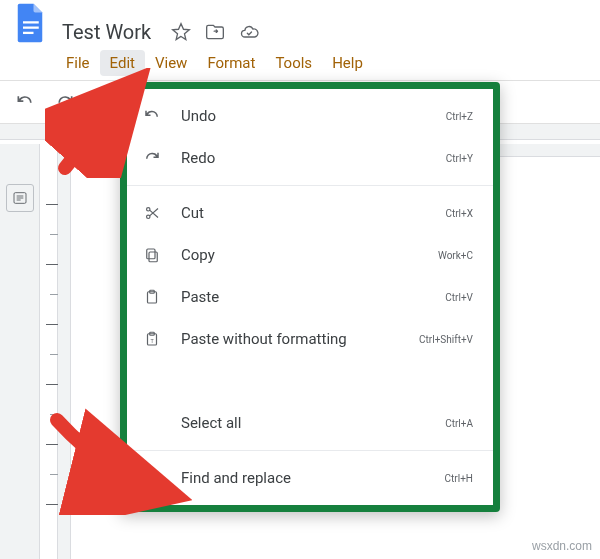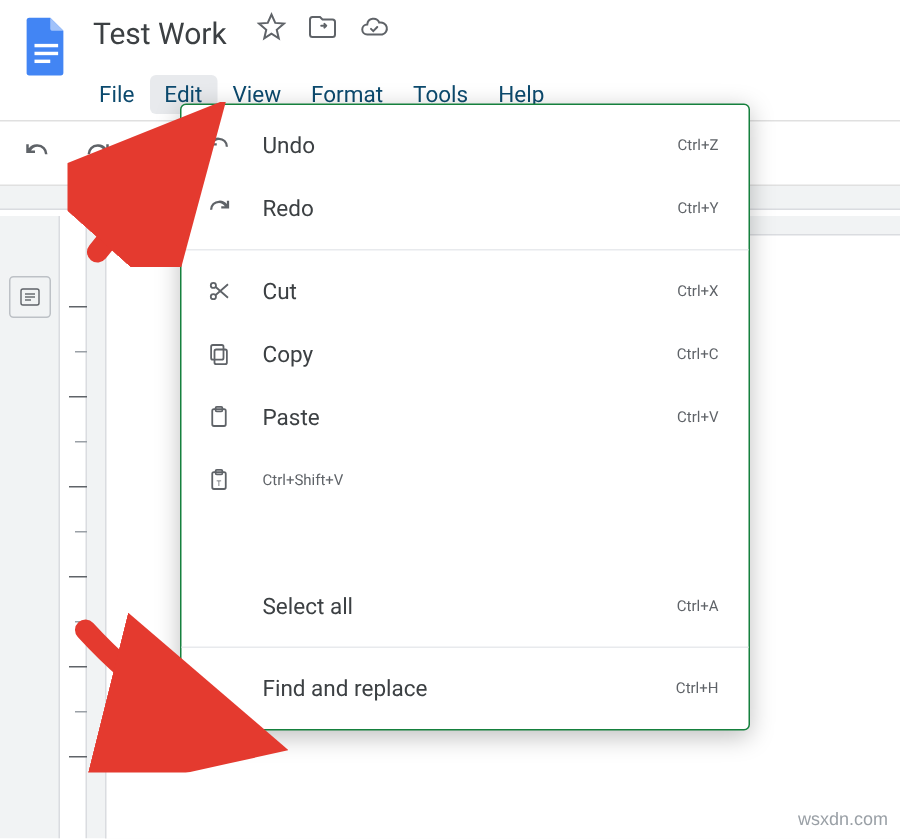--- a/index.html
+++ b/index.html
@@ -9,21 +9,21 @@
     font-family: "Google Sans", Roboto, Arial, sans-serif;
     background: #fff;
     color: #202124;
     overflow: hidden;
     position: relative;
   }
 
   
   .titlebar {
     display: flex;
-    align-items: flex-start;
+    align-items: flex-end;
     padding: 8px 12px 0 12px;
     height: 46px;
   }
   .docs-logo {
     width: 36px; height: 46px;
     display: flex; align-items: center; justify-content: center;
     margin-right: 8px;
   }
   .docs-logo svg { width: 34px; height: 42px; }
   .doc-title {
@@ -41,21 +41,21 @@
   }
   .title-icons svg { width: 20px; height: 20px; fill: #5f6368; }
 
   
   .menubar {
     display: flex;
     align-items: center;
     padding: 0 0 0 56px;
     height: 34px;
     font-size: 15px;
-    color: #0c4a6e;
+    color: #a16207;
   }
   .menubar .menu-item {
     padding: 4px 10px;
     border-radius: 4px;
     cursor: pointer;
   }
   .menubar .menu-item.active {
     background: #e8eaed;
   }
 
@@ -127,24 +127,24 @@
   .page {
     position: absolute;
     left: 12px; top: 12px; right: -30px; bottom: -30px;
     background: #fff;
     border: 1px solid #dadce0;
   }
 
   
   .dropdown {
     position: absolute;
-    left: 120px; top: 69px;
+    left: 120px; top: 82px;
     width: 380px;
     background: #fff;
-    border: 1px solid #15803d;
+    border: 7px solid #15803d;
     border-radius: 4px;
     box-shadow: 0 4px 16px rgba(0,0,0,0.25);
     padding: 6px 0;
     font-size: 15px;
   }
   .dropdown .row {
     display: flex;
     align-items: center;
     height: 42px;
     padding: 0 20px 0 16px;
@@ -298,40 +298,41 @@
     <span class="sc">Ctrl+X</span>
   </div>
   <div class="row">
     <span class="ico">
         <svg viewBox="0 0 24 24">
           <rect x="8" y="8" width="11" height="13" rx="1.5" fill="none" stroke="#5f6368" stroke-width="1.6"></rect>
           <rect x="5" y="4" width="11" height="13" rx="1.5" fill="none" stroke="#5f6368" stroke-width="1.6"></rect>
         </svg>
       </span>
     <span class="lbl">Copy</span>
-    <span class="sc">Ctrl+C</span>
+    <span class="sc">Work+C</span>
   </div>
   <div class="row">
     <span class="ico">
         <svg viewBox="0 0 24 24">
           <rect x="6" y="5" width="12" height="15" rx="1.5" fill="none" stroke="#5f6368" stroke-width="1.6"></rect>
           <rect x="9" y="3" width="6" height="4" rx="1" fill="none" stroke="#5f6368" stroke-width="1.6"></rect>
         </svg>
       </span>
     <span class="lbl">Paste</span>
     <span class="sc">Ctrl+V</span>
   </div>
   <div class="row">
     <span class="ico">
         <svg viewBox="0 0 24 24">
           <rect x="6" y="5" width="12" height="15" rx="1.5" fill="none" stroke="#5f6368" stroke-width="1.6"></rect>
           <rect x="9" y="3" width="6" height="4" rx="1" fill="none" stroke="#5f6368" stroke-width="1.6"></rect>
           <text x="12" y="17" font-size="7" text-anchor="middle" fill="#5f6368" font-family="Arial">T</text>
         </svg>
       </span>
+    <span class="lbl">Paste without formatting</span>
     <span class="sc">Ctrl+Shift+V</span>
   </div>
   <div class="row">
     <span class="ico"></span>
     <span class="sc"></span>
   </div>
   <div class="row">
     <span class="ico"></span>
     <span class="lbl">Select all</span>
     <span class="sc">Ctrl+A</span>

